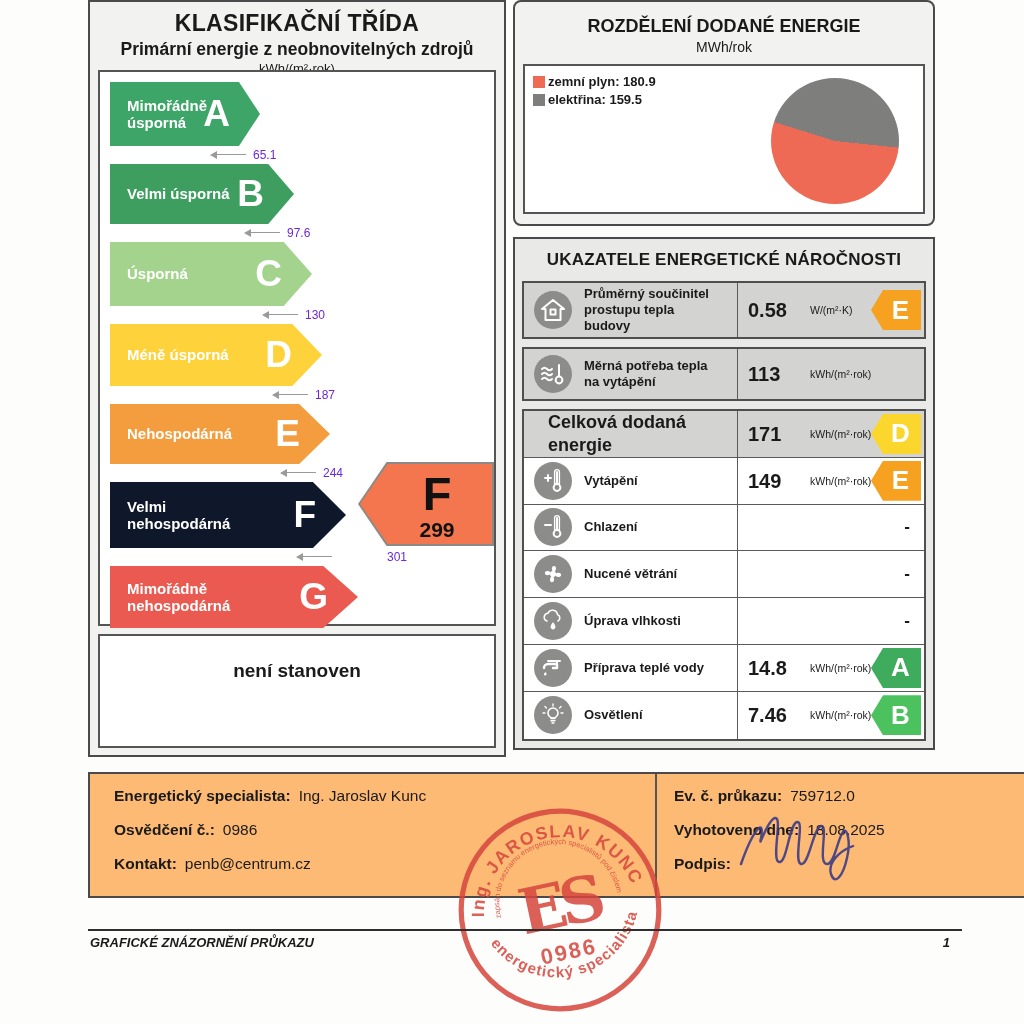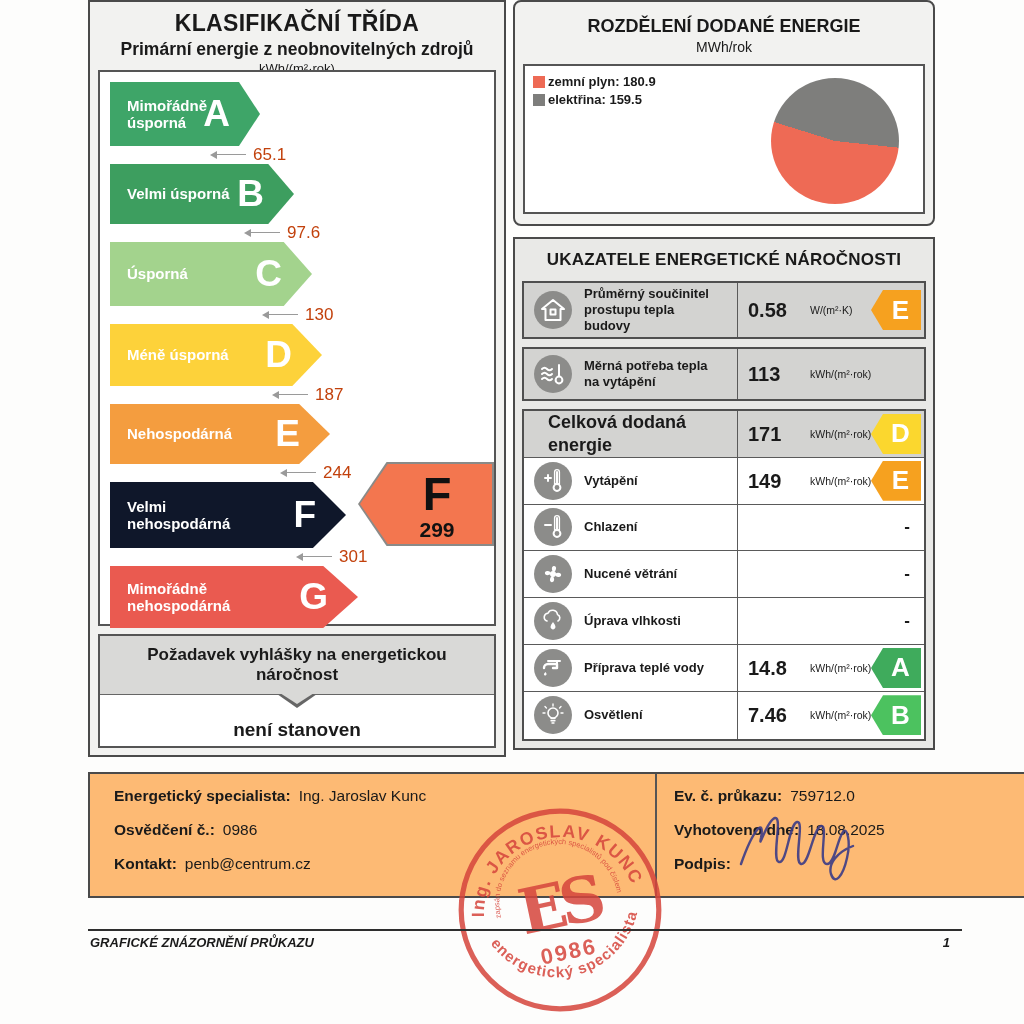--- a/index.html
+++ b/index.html
@@ -15,23 +15,23 @@
   .bar{position:relative;clip-path:polygon(0 0,86% 0,100% 50%,86% 100%,0 100%);color:#fff;display:flex;align-items:center;}
   .bar-label{font-weight:bold;font-size:15px;line-height:1.15;padding-left:17px;width:125px;}
   .bar-letter{position:absolute;right:30px;top:50%;transform:translateY(-50%);font-weight:bold;font-size:37px;}
   .cls-a{width:150px;height:64px;}
   .cls-b{width:184px;height:60px;}
   .cls-c{width:202px;height:64px;}
   .cls-d{width:212px;height:62px;}
   .cls-e{width:220px;height:60px;}
   .cls-f{width:236px;height:66px;}
   .cls-g{width:248px;height:62px;}
-  .thr{height:16px;font-size:17px;color:#c2410c;display:flex;align-items:center;margin:1px 0;}
+  .thr{height:16px;font-size:12px;color:#6d28d9;display:flex;align-items:center;margin:1px 0;}
   .thr-a{margin-left:100px;}.thr-b{margin-left:134px;}.thr-c{margin-left:152px;}
-  .thr-d{margin-left:162px;}.thr-e{margin-left:170px;}.thr-f{margin-left:186px;}
+  .thr-d{margin-left:162px;}.thr-e{margin-left:170px;}.thr-f{margin-left:186px;gap:48px;}
   .thr-arrow{position:relative;display:inline-block;width:36px;height:10px;margin-right:7px;}
   .thr-arrow::after{content:"";position:absolute;left:5px;right:0;top:4px;border-top:1.6px solid #9a9a9a;}
   .thr-arrow::before{content:"";position:absolute;left:0;top:1px;border-top:4px solid transparent;border-bottom:4px solid transparent;border-right:7px solid #9a9a9a;}
   .rating-marker{position:absolute;left:258px;top:390px;width:136px;height:84px;clip-path:polygon(0 50%,21% 0,100% 0,100% 100%,21% 100%);background:#8a8a88;}
   .rating-inner{position:absolute;inset:2px;clip-path:polygon(0 50%,21% 0,100% 0,100% 100%,21% 100%);text-align:center;padding-left:22px;box-sizing:border-box;color:#111;}
   .rating-letter{font-weight:bold;font-size:47px;line-height:1;margin-top:6px;}
   .rating-value{font-weight:bold;font-size:21px;line-height:1;margin-top:2px;}
   .req-box{position:absolute;left:8px;top:632px;width:398px;height:114px;border:2px solid #555;background:#fff;box-sizing:border-box;}
   .req-head{position:relative;background:#d9d9d7;border-bottom:1.5px solid #666;height:58px;display:flex;align-items:center;justify-content:center;text-align:center;font-weight:bold;font-size:17px;padding:0 26px;}
   .req-notch{position:absolute;left:50%;bottom:-14px;transform:translateX(-50%);width:0;height:0;border-left:20px solid transparent;border-right:20px solid transparent;border-top:14px solid #666;}
@@ -154,24 +154,20 @@
 
       <div class="rating-marker">
         <div class="rating-inner" style="background: rgb(243, 118, 79);">
           <div class="rating-letter">F</div>
           <div class="rating-value">299</div>
         </div>
       </div>
     </div>
 
     <div class="req-box">
-      <div class="req-head">
-        <span>Požadavek vyhlášky na energetickou náročnost</span>
-        <i class="req-notch"></i>
-      </div>
       <div class="req-val">není stanoven</div>
     </div>
   </section>
 
   <section class="panel pie-panel">
     <div class="pp-title">ROZDĚLENÍ DODANÉ ENERGIE</div>
     <div class="pp-unit">MWh/rok</div>
     <div class="pie-box">
       <div class="legend">
         <div class="legend-item">

